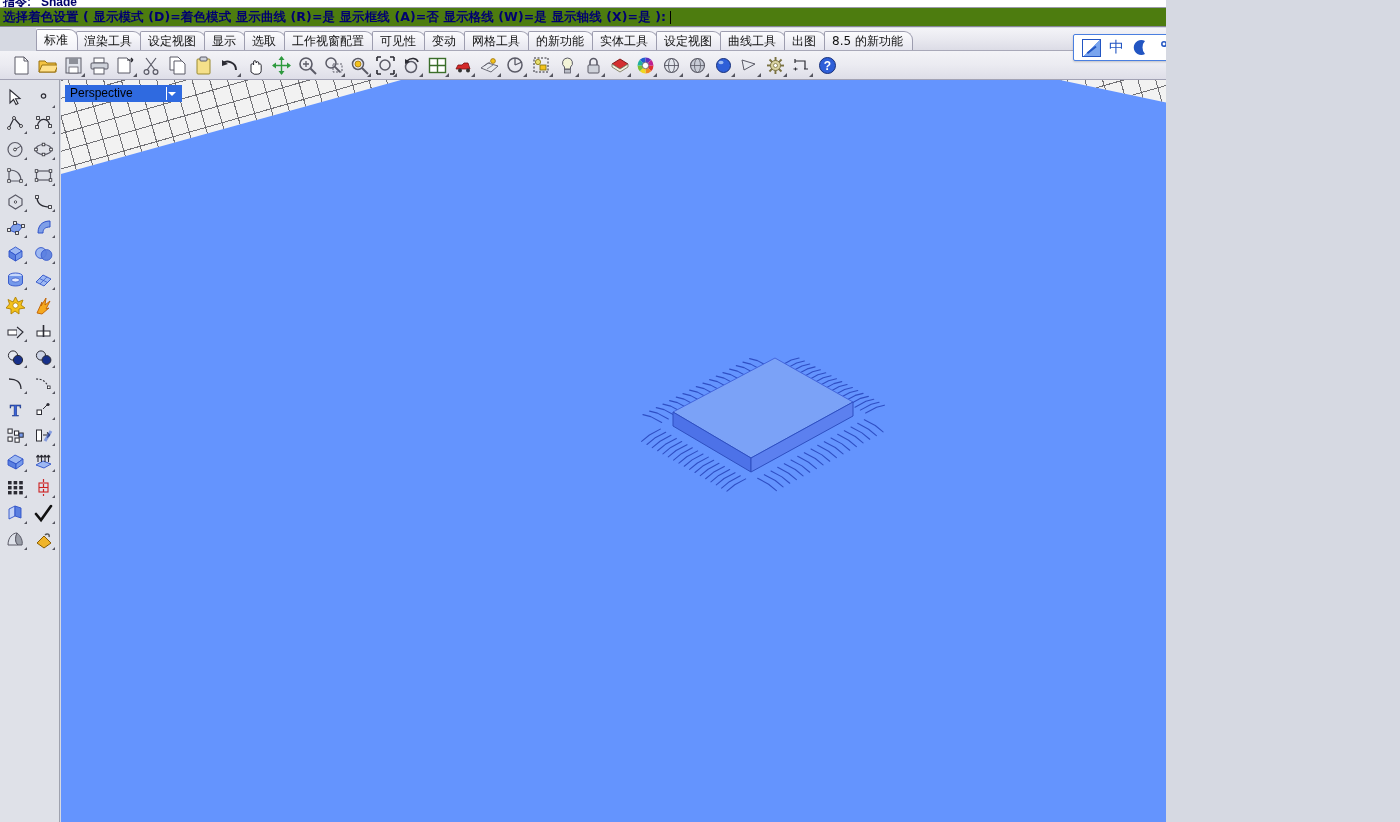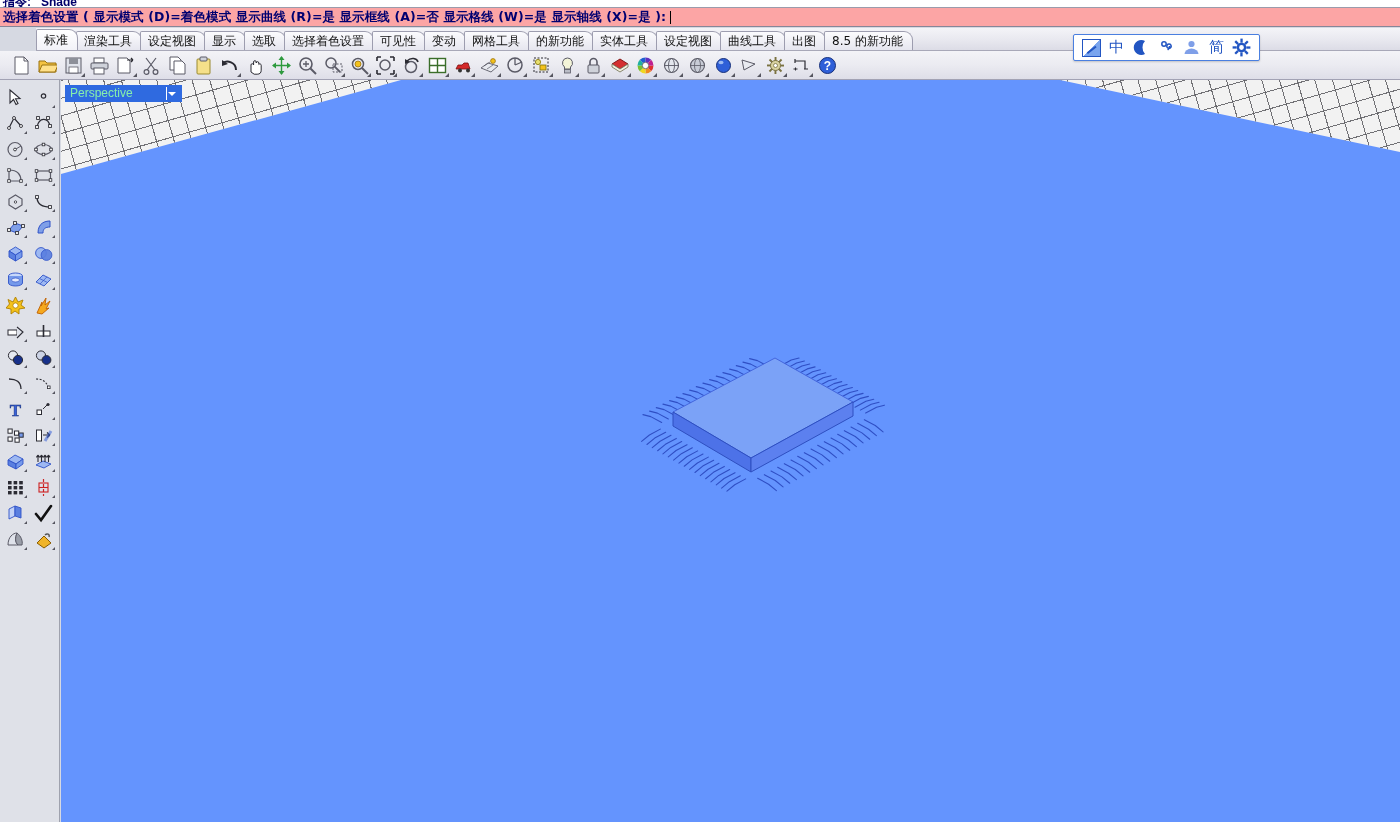--- a/index.html
+++ b/index.html
@@ -4,21 +4,21 @@
 <style>
   html, body {
     margin: 0; padding: 0;
     width: 1400px; height: 822px;
     overflow: hidden;
     font-family: "Liberation Sans", "DejaVu Sans", sans-serif;
     background: #d6d9e2;
   }
   #app {
     position: relative;
-    width: 1400px; height: 822px;
+    width: 1166px; height: 822px;
     overflow: hidden;
   }
 
   
   .cmd-history {
     position: absolute; left: 0; top: 0;
     width: 1400px; height: 8px;
     background: #ffffff;
     overflow: hidden;
     border-bottom: 1px solid #9b9bab;
@@ -32,21 +32,21 @@
     margin-top: -5px;
     padding-left: 3px;
     white-space: nowrap;
     font-weight: bold;
   }
 
   
   .cmd-line {
     position: absolute; left: 0; top: 8px;
     width: 1400px; height: 19px;
-    background: #fca5a5;
+    background: #4d7c0f;
     box-sizing: border-box;
     border-bottom: 1px solid #868698;
     display: flex;
     align-items: center;
     padding-left: 3px;
     overflow: hidden;
   }
   .cmd-text {
     font-size: 12.5px;
     color: #000070;
@@ -155,21 +155,21 @@
   .viewport {
     position: absolute; left: 61px; top: 80px;
     width: 1339px; height: 742px;
     background: #6494fe;
     overflow: hidden;
   }
   .vp-label {
     position: absolute; left: 4px; top: 5px;
     height: 17px;
     background: #2f6ae0;
-    color: #86efac;
+    color: #000000;
     font-size: 12px;
     line-height: 17px;
     padding: 0 4px 0 5px;
     display: flex;
     align-items: center;
     z-index: 20;
     font-family: "Liberation Sans", sans-serif;
     gap: 28px;
   }
   .vp-label .dd {
@@ -263,21 +263,21 @@
     <span class="cmd-text">选择着色设置 ( 显示模式 (D)=着色模式  显示曲线 (R)=是  显示框线 (A)=否  显示格线 (W)=是  显示轴线 (X)=是 ):</span>
     <span class="cmd-caret"></span>
   </div>
 
   <div class="tabbar" id="tabbar">
       <div class="tab active"><span>标准</span></div>
       <div class="tab"><span>渲染工具</span></div>
       <div class="tab"><span>设定视图</span></div>
       <div class="tab"><span>显示</span></div>
       <div class="tab"><span>选取</span></div>
-      <div class="tab"><span>选择着色设置</span></div>
+      <div class="tab"><span>工作视窗配置</span></div>
       <div class="tab"><span>可见性</span></div>
       <div class="tab"><span>变动</span></div>
       <div class="tab"><span>网格工具</span></div>
       <div class="tab"><span>的新功能</span></div>
       <div class="tab"><span>实体工具</span></div>
       <div class="tab"><span>设定视图</span></div>
       <div class="tab"><span>曲线工具</span></div>
       <div class="tab"><span>出图</span></div>
       <div class="tab"><span>8.5 的新功能</span></div>
     </div>

